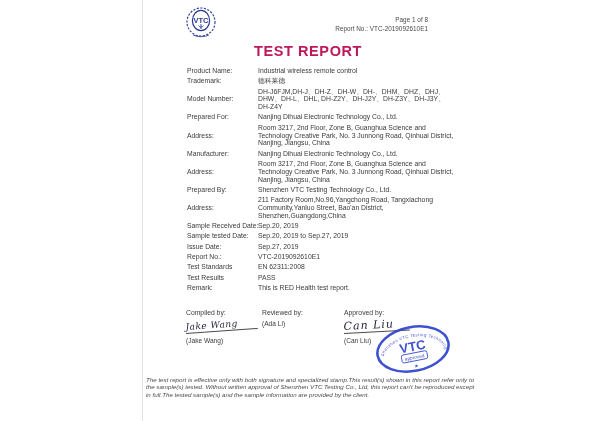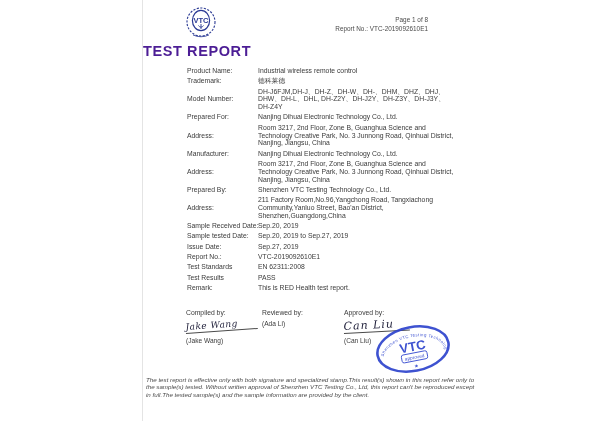--- a/index.html
+++ b/index.html
@@ -22,22 +22,22 @@
   
   .logo {
     position:absolute; left:185px; top:6px; width:32px; height:34px;
   }
   .header-right {
     position:absolute; left:280px; top:16px; width:148px;
     text-align:right; font-size:6.4px; line-height:8.5px; color:#4a4a4a;
   }
   .report-title {
     position:absolute; left:143px; top:43px; width:330px;
-    font-size:14.5px; font-weight:bold;
-    letter-spacing:0.6px; color:#4c1d95;
+    text-align:center; font-size:14.5px; font-weight:bold;
+    letter-spacing:0.6px; color:#be185d;
   }
   
   .info-table {
     position:absolute; left:187px; top:67px; width:285px;
   }
   .row {
     display:flex; align-items:center; margin-bottom:2.5px;
     font-size:6.8px; line-height:7.8px;
   }
   .row .lbl {

